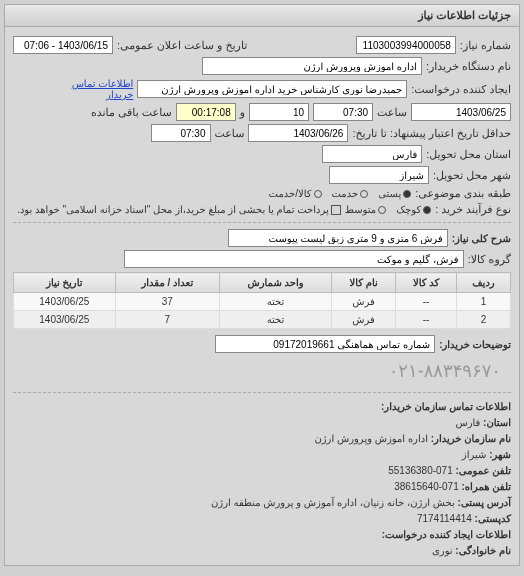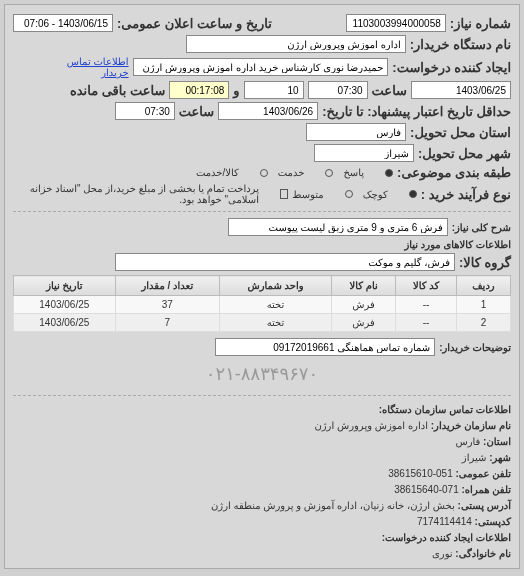--- a/index.html
+++ b/index.html
@@ -27,22 +27,21 @@
 }
 .row {
   display: flex;
   align-items: center;
   margin: 3px 0;
   gap: 4px;
 }
 .label {
   color: #333;
   white-space: nowrap;
-  font-size: 13px;
-  font-weight: bold;
+  font-size: 11px;
 }
 .input {
   background: #fff;
   border: 1px solid #888;
   padding: 2px 4px;
   font-size: 10px;
   height: 18px;
   font-family: inherit;
 }
 .input.small { width: 60px; }
@@ -62,21 +61,21 @@
   margin: 6px 0;
 }
 .radio-group, .check-group {
   display: flex;
   gap: 10px;
   align-items: center;
 }
 .radio-item, .check-item {
   display: flex;
   align-items: center;
-  gap: 21px;
+  gap: 2px;
   font-size: 10px;
 }
 .dot { width:8px; height:8px; border:1px solid #555; border-radius:50%; display:inline-block; }
 .dot.on { background:#333; }
 .box { width:10px; height:10px; border:1px solid #555; display:inline-block; }
 .bold-label {
   font-weight: bold;
   font-size: 10px;
 }
 table.data {
@@ -103,29 +102,30 @@
 table.data tr:nth-child(even) td { background: #efefef; }
 .info-block {
   font-size: 10px;
   line-height: 1.6;
 }
 .info-block .bold-label { display:inline; }
 .big-phone {
   font-size: 18px;
   color: #999;
   letter-spacing: 1px;
-  text-align: center;
+  text-align: right;
   padding: 4px 10px;
 }
 .spacer { flex: 1; }
 </style>
 </head>
 <body>
 
 <div class="container">
+  <div class="header-bar">جزئیات اطلاعات نیاز</div>
 
   <div class="section">
 
     <div class="row">
       <span class="label">شماره نیاز:</span>
       <input class="input med" value="1103003994000058" style="">
       <span class="spacer"></span>
       <span class="label">تاریخ و ساعت اعلان عمومی:</span>
       <input class="input med" value="1403/06/15 - 07:06" style="">
     </div>
@@ -166,21 +166,21 @@
     <div class="row">
       <span class="label">شهر محل تحویل:</span>
       <input class="input med" value="شیراز" style="">
     </div>
 
     <div class="row">
       <span class="label">طبقه بندی موضوعی:</span>
       <div class="radio-group">
         <div class="radio-item">
             <span class="dot on"></span>
-            <span>پاسخ</span>
+            <span>پستی</span>
           </div>
         <div class="radio-item">
             <span class="dot"></span>
             <span>خدمت</span>
           </div>
         <div class="radio-item">
             <span class="dot"></span>
             <span>کالا/خدمت</span>
           </div>
       </div>
@@ -204,23 +204,20 @@
         </div>
     </div>
 
     <hr class="divider">
 
     <div class="row">
       <span class="bold-label">شرح کلی نیاز:</span>
       <input class="input wide" value="فرش 6 متری و 9 متری زبق لیست پیوست" style="">
     </div>
 
-    <div class="row">
-      <span class="bold-label">اطلاعات کالاهای مورد نیاز</span>
-    </div>
 
     <div class="row">
       <span class="label">گروه کالا:</span>
       <input class="input" style="width: 340px;" value="فرش، گلیم و موکت">
     </div>
 
     <table class="data">
       <thead>
           <tr id="thead-row">
             <th>ردیف</th>
@@ -254,25 +251,25 @@
     <div class="row" style="margin-top:6px">
       <span class="bold-label">توضیحات خریدار:</span>
       <input class="input wide" value="شماره تماس هماهنگی 09172019661" style="">
     </div>
 
     <div class="big-phone">۰۲۱-۸۸۳۴۹۶۷۰</div>
 
     <hr class="divider">
 
     <div class="info-block">
-      <div><span class="bold-label">اطلاعات تماس سازمان دستگاه:</span></div>
+      <div><span class="bold-label">اطلاعات تماس سازمان خریدار:</span></div>
+      <div><span class="bold-label">استان:</span> <span>فارس</span></div>
       <div><span class="bold-label">نام سازمان خریدار:</span> <span>اداره اموزش وپرورش ارژن</span></div>
-      <div><span class="bold-label">استان:</span> <span>فارس</span></div>
       <div><span class="bold-label">شهر:</span> <span>شیراز</span></div>
-      <div><span class="bold-label">تلفن عمومی:</span> <span>051-38615610</span></div>
+      <div><span class="bold-label">تلفن عمومی:</span> <span>071-55136380</span></div>
       <div><span class="bold-label">تلفن همراه:</span> <span>071-38615640</span></div>
       <div><span class="bold-label">آدرس پستی:</span> <span>بخش ارژن، خانه زنیان، اداره آموزش و پرورش منطقه ارژن</span></div>
       <div><span class="bold-label">کدپستی:</span> <span>7174114414</span></div>
       <div><span class="bold-label">اطلاعات ایجاد کننده درخواست:</span></div>
       <div><span class="bold-label">نام خانوادگی:</span> <span>نوری</span></div>
 
     </div>
 
   </div>
 </div>

